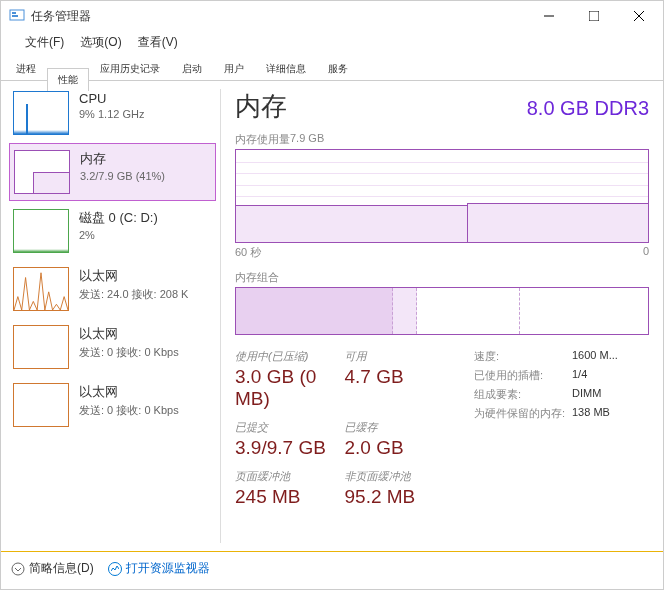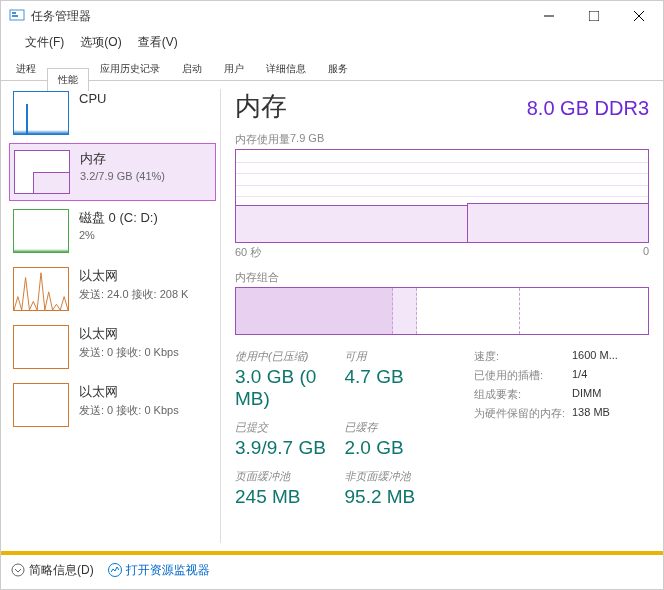--- a/index.html
+++ b/index.html
@@ -55,27 +55,27 @@
 .chart-comp { height: 48px; border: 1px solid #9b4fb5; display: flex; margin-bottom: 14px; }
 .comp-seg { border-right: 1px dashed #c8a0d5; }
 .comp-seg.used { background: #e8d0f0; }
 .comp-seg.cached { background: #f3e6f8; }
 
 .stats { display: flex; gap: 20px; }
 .stats-left { flex: 1; }
 .stat-row { display: flex; margin-bottom: 10px; }
 .stat-block { flex: 1; }
 .stat-label { font-size: 11px; color: #888; margin-bottom: 2px; font-style: italic; }
-.stat-value { font-size: 19px; font-weight: 400; color: #0f766e; }
+.stat-value { font-size: 19px; font-weight: 400; color: #7f1d1d; }
 .stats-right { width: 175px; font-size: 11px; }
 .kv-row { display: flex; margin-bottom: 4px; }
 .kv-key { color: #888; width: 98px; }
 .kv-val { color: #333; }
 
-.footer { height: 34px; display: flex; align-items: center; padding: 0 10px; border-top: 4px solid #eab308; }
+.footer { height: 34px; display: flex; align-items: center; padding: 0 10px; border-top: 1px solid #eab308; }
 .footer-link { display: flex; align-items: center; gap: 4px; cursor: pointer; font-size: 12px; }
 .footer-link + .footer-link { margin-left: 14px; color: #0066cc; }
 .chev-icon { width: 14px; height: 14px; }
 .res-icon-circle { width:14px; height:14px; border:1px solid #0078d4; border-radius:50%; display:inline-flex; align-items:center; justify-content:center; }
 </style>
 </head>
 <body>
 
 <div class="titlebar">
   <svg class="titlebar-icon" viewBox="0 0 16 16">
@@ -120,20 +120,21 @@
   <div class="tab">服务</div>
 </div>
 
 <div class="content">
 
   <div class="sidebar">
     <div class="side-item">
       <div class="side-thumb thumb-cpu"></div>
       <div class="side-info">
         <div class="side-title">CPU</div>
+        <div class="side-sub">9% 1.12 GHz</div>
       </div>
     </div>
     <div class="side-item selected">
       <div class="side-thumb thumb-mem"></div>
       <div class="side-info">
         <div class="side-title">内存</div>
         <div class="side-sub">3.2/7.9 GB (41%)</div>
       </div>
     </div>
     <div class="side-item">

